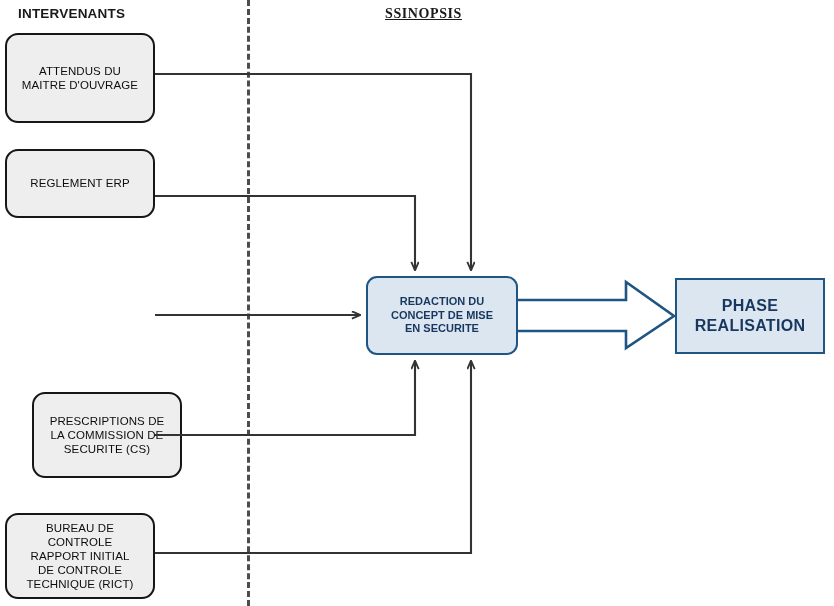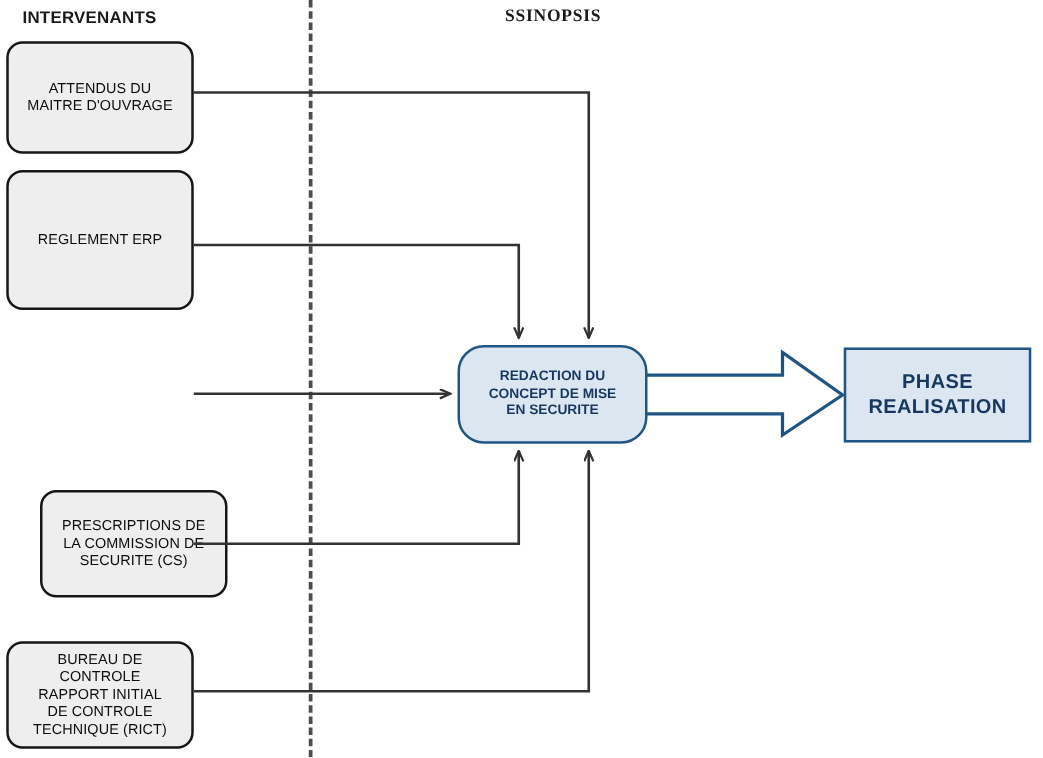--- a/index.html
+++ b/index.html
@@ -24,25 +24,26 @@
     white-space: nowrap;
     letter-spacing: 0.2px;
   }
   #header-intervenants {
     left: 18px;
     top: 6px;
     font-size: 13.5px;
     font-family: "Liberation Sans", sans-serif;
   }
   #header-ssinopsis {
-    left: 404px;
+    left: 385px;
     top: 6px;
     font-size: 14px;
     font-family: "Liberation Serif", serif;
     letter-spacing: 0.6px;
+    text-decoration: underline;
   }
 
   .divider {
     position: absolute;
     left: 247px;
     top: 0px;
     width: 0;
     height: 606px;
     border-left: 3px dashed #4d4d4d;
   }
@@ -70,21 +71,21 @@
 
   #box-central {
     position: absolute;
     box-sizing: border-box;
     left: 366px;
     top: 276px;
     width: 152px;
     height: 79px;
     background: #dce6f1;
     border: 2px solid #1f5582;
-    border-radius: 21px;
+    border-radius: 11px;
     display: flex;
     align-items: center;
     justify-content: center;
     text-align: center;
   }
   #box-central .label {
     font-size: 11px;
     font-weight: bold;
     color: #17375e;
     line-height: 1.27;
@@ -132,21 +133,21 @@
 
   <div class="col-header" id="header-ssinopsis">SSINOPSIS</div>
 
   <div class="divider"></div>
 
   <div class="src-box" id="box-1" style="left:5px; top:33px; width:150px; height:90px;">
     <span class="label">ATTENDUS DU
 MAITRE D'OUVRAGE</span>
   </div>
 
-  <div class="src-box" id="box-2" style="left:5px; top:136px; width:150px; height:112px;">
+  <div class="src-box" id="box-2" style="left:5px; top:149px; width:150px; height:69px;">
     <span class="label">REGLEMENT ERP</span>
   </div>
 
 
   <div class="src-box" id="box-4" style="left:5px; top:392px; width:150px; height:86px;margin-left:27px;">
     <span class="label">PRESCRIPTIONS DE
 LA COMMISSION DE
 SECURITE (CS)</span>
   </div>
 

